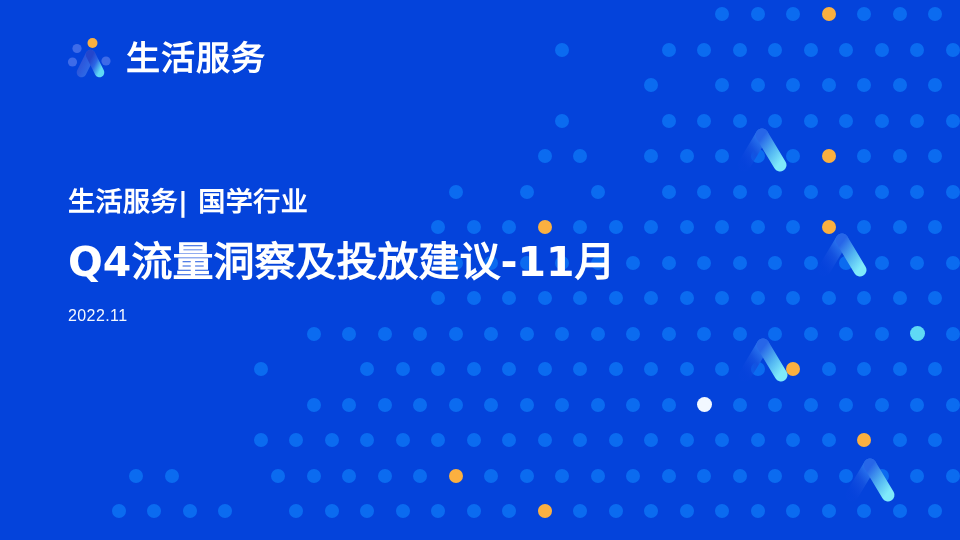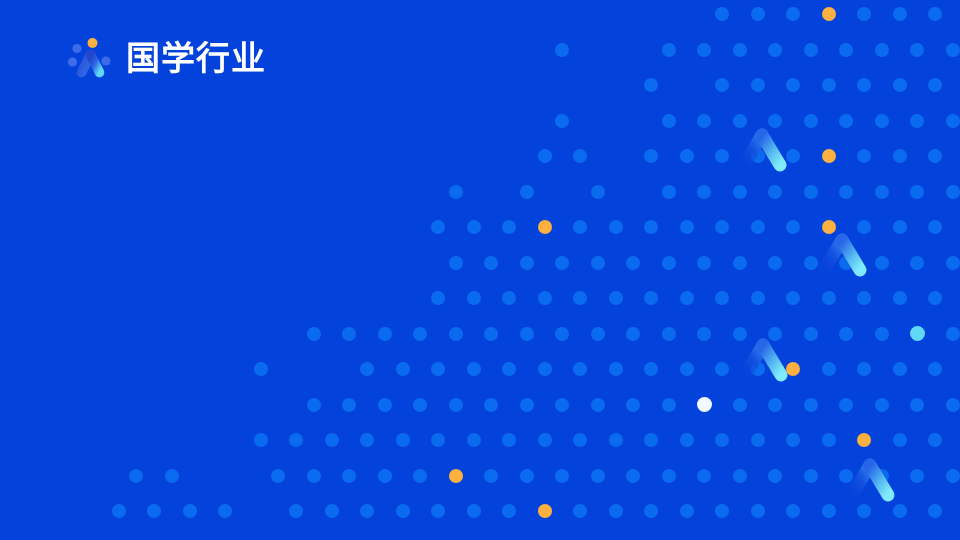--- a/index.html
+++ b/index.html
@@ -441,17 +441,22 @@
 
         <circle cx="11" cy="15.5" r="4.6" fill="#3E6BE8"></circle>
         <circle cx="26.5" cy="10" r="5.0" fill="#FBB040"></circle>
         <circle cx="6.5" cy="29" r="4.6" fill="#3E6BE8"></circle>
         <circle cx="40" cy="28" r="4.6" fill="#3E6BE8"></circle>
 
         <path d="M24.5 21.5 L15.5 39.5" stroke="url(#markGradL)" stroke-width="9.6" stroke-linecap="round" fill="none"></path>
         <path d="M24.5 21.5 L33.5 39.5" stroke="url(#markGrad)" stroke-width="9.6" stroke-linecap="round" fill="none"></path>
       </svg>
     </div>
-    <div id="logo-wordmark">国学行业</div>
+    <div id="logo-wordmark">生活服务</div>
   </div>
 
+  <div id="headline-block">
+    <p id="subtitle">生活服务| 国学行业</p>
+    <h1 id="main-title">Q4流量洞察及投放建议-11月</h1>
+    <p id="date-label">2022.11</p>
+  </div>
 
 </div>
 
 </body></html>

